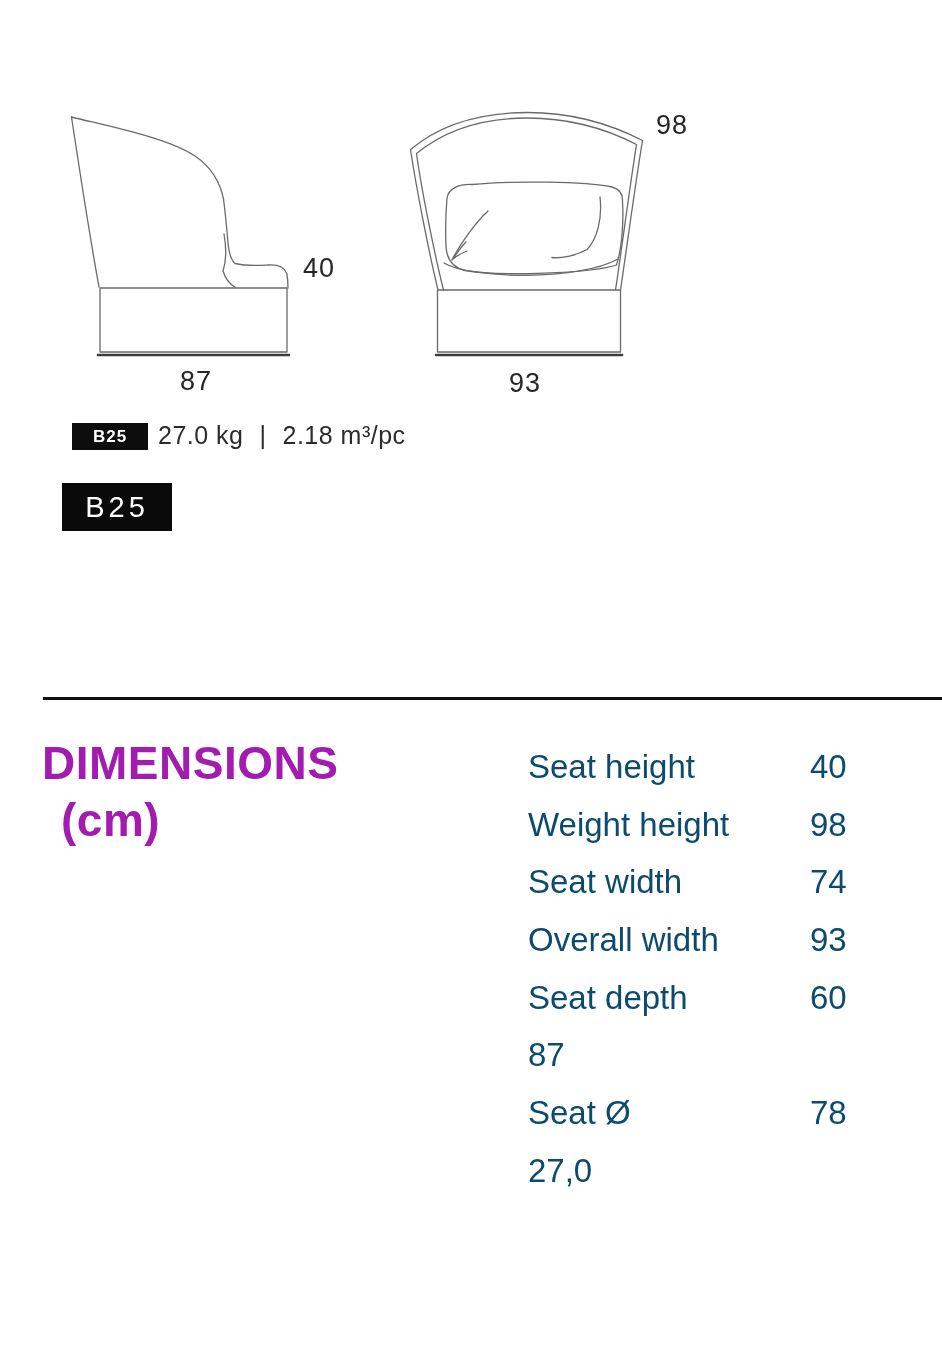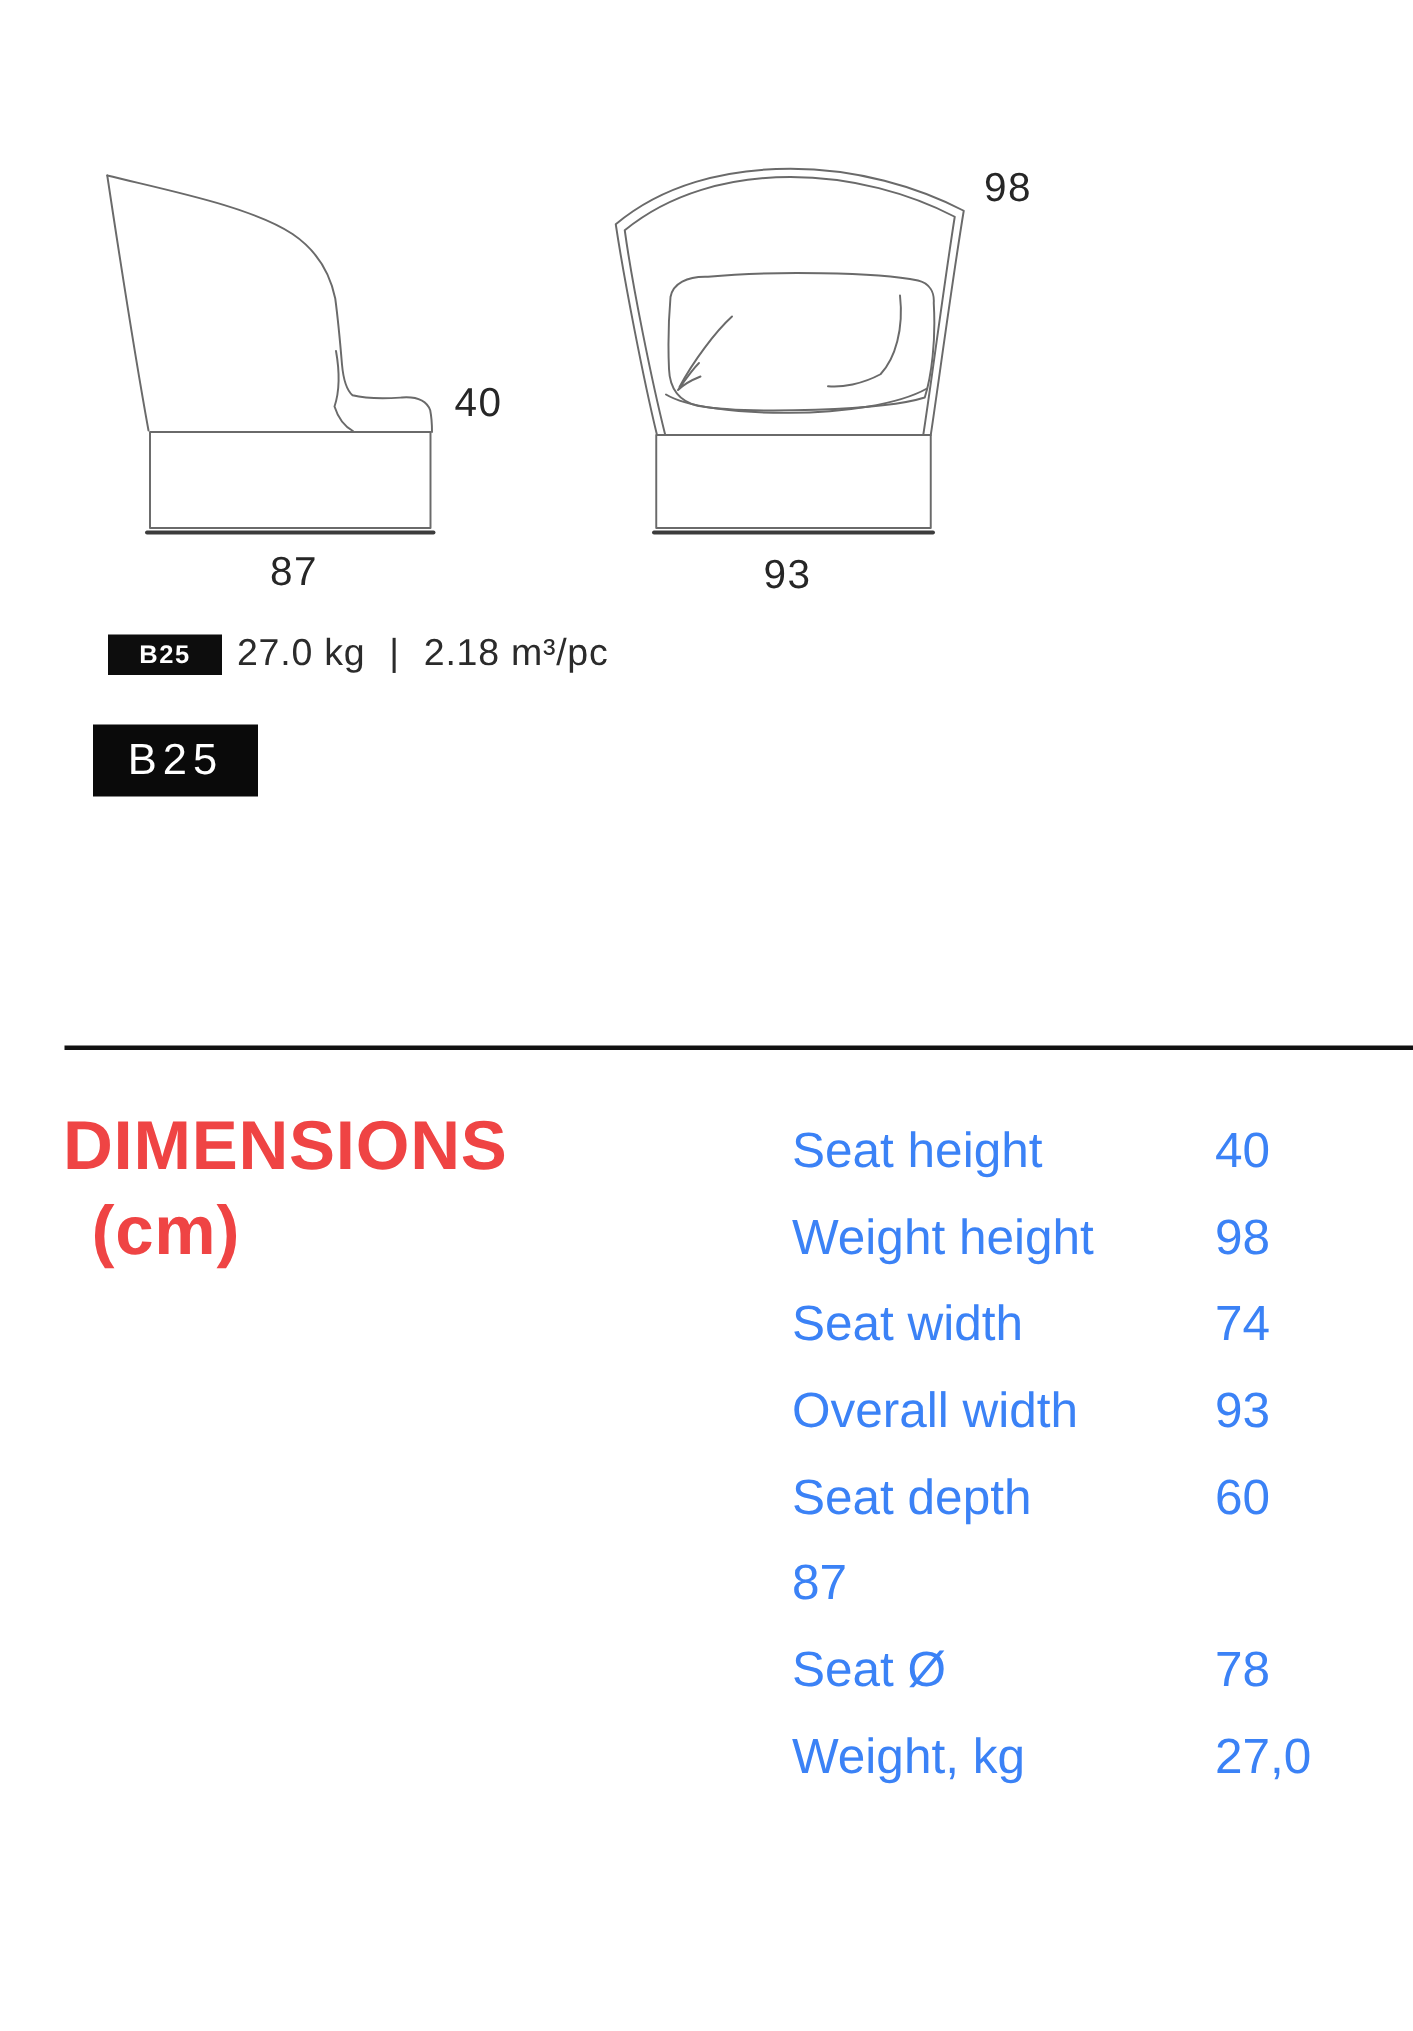--- a/index.html
+++ b/index.html
@@ -77,39 +77,39 @@
   }
   .divider {
     position: absolute;
     left: 43px; top: 697px;
     width: 899px; height: 3px;
     background: #111111;
   }
   .heading {
     position: absolute;
     left: 42px; top: 735px;
-    color: #ef4444;
+    color: #a21caf;
     font-weight: 700;
     font-size: 46px;
     line-height: 57px;
     letter-spacing: 0.5px;
   }
   .heading .unit { padding-left: 19px; }
   .dim-table {
     position: absolute;
     left: 528px; top: 738px;
     display: flex;
     flex-direction: column;
   }
   .dim-row {
     height: 57.7px;
     display: flex;
     align-items: center;
     font-size: 33px;
-    color: #3b82f6;
+    color: #0c4a6e;
   }
   .dim-row .lbl { width: 282px; }
   .dim-row .val { white-space: nowrap; }
 </style>
 </head>
 <body>
 
 <div class="sheet">
 
   <svg class="drawings-svg" viewBox="0 0 942 420" aria-hidden="true">
@@ -183,18 +183,17 @@
       <span class="val">60</span>
     </div>
     <div class="dim-row">
       <span class="val">87</span>
     </div>
     <div class="dim-row">
       <span class="lbl">Seat Ø</span>
       <span class="val">78</span>
     </div>
     <div class="dim-row">
-      <span class="lbl">Weight, kg</span>
       <span class="val">27,0</span>
     </div>
   </div>
 
 </div>
 
 </body></html>

